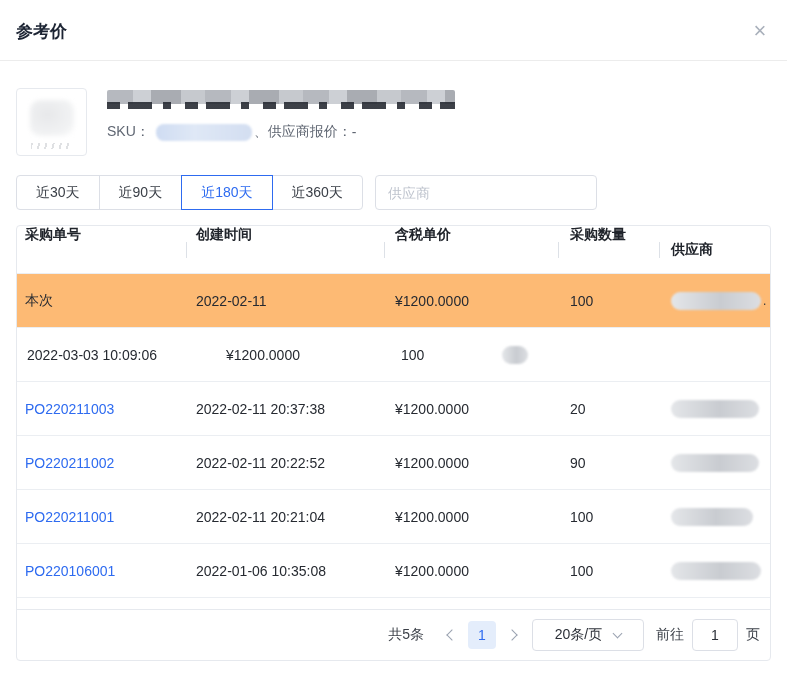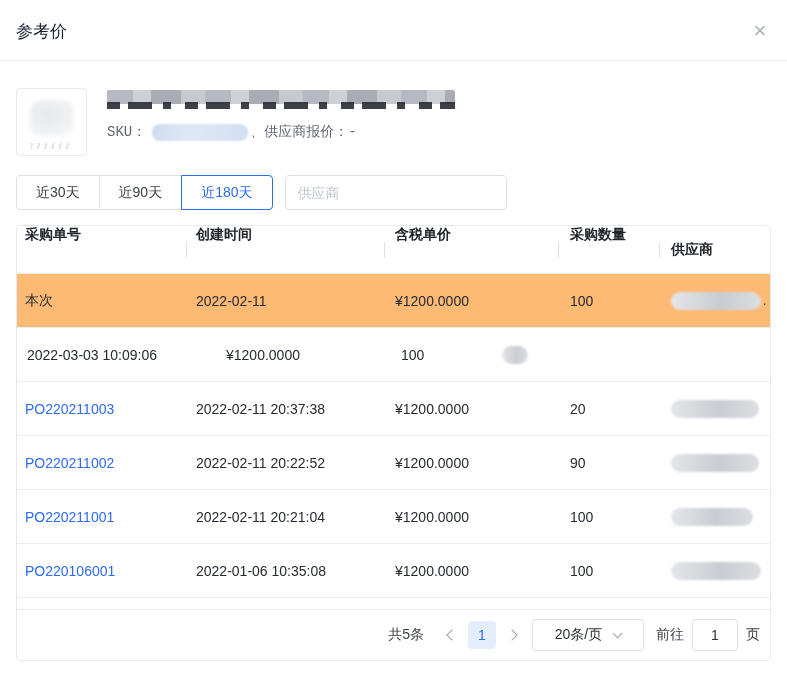--- a/index.html
+++ b/index.html
@@ -1,38 +1,38 @@
 <!DOCTYPE html>
 <html style="--accent: #2e6bf0;"><head>
 <meta charset="utf-8">
 <style>
   * { margin:0; padding:0; box-sizing:border-box; }
   html,body { width:787px; height:674px; background:#fff; overflow:hidden;
     font-family:"Liberation Sans","DejaVu Sans",sans-serif; color:#262a31; }
 
   
   .modal-header { position:relative; height:61px; border-bottom:1px solid #ececec; }
-  .modal-title { position:absolute; left:16px; top:20px; font-size:17px; font-weight:normal; color:#1c2433; }
+  .modal-title { position:absolute; left:16px; top:20px; font-size:17px; font-weight:bold; color:#1c2433; }
   .close-btn { position:absolute; right:14px; top:18px; width:26px; height:26px; border:none; background:none;
     font-size:22px; line-height:24px; color:#a9b0bb; cursor:pointer; }
 
   
   .product-row { display:flex; margin:27px 16px 0 16px; }
   .thumb { width:71px; height:68px; border:1px solid #e6e9ee; border-radius:4px; position:relative; overflow:hidden; background:#fff; flex:none; }
   .thumb-blur { position:absolute; left:13px; top:11px; width:44px; height:36px; border-radius:10px;
     background:radial-gradient(ellipse at 40% 40%, #e7e8ea 0%, #f2f3f4 70%, #fff 100%); filter:blur(2px); }
   .thumb-marks { position:absolute; left:14px; bottom:6px; width:40px; height:6px;
     background:repeating-linear-gradient(105deg, #d7d9dc 0 2px, transparent 2px 7px); opacity:.8; }
   .product-info { margin-left:20px; padding-top:2px; }
   .title-redacted { width:348px; height:21px; position:relative; }
   .title-redacted-bar { position:absolute; left:0; top:0; width:100%; height:14px; border-radius:2px;
     background:repeating-linear-gradient(90deg,#b6b9bf 0 26px,#cdd0d5 26px 44px,#a9acb2 44px 74px,#c6c9ce 74px 98px); filter:blur(.4px); }
   .title-redacted-frag { position:absolute; left:0; top:12px; width:100%; height:7px; opacity:.9;
     background:repeating-linear-gradient(90deg,#272b33 0 13px,transparent 13px 21px,#272b33 21px 45px,transparent 45px 56px,#272b33 56px 64px,transparent 64px 78px); }
-  .sku-line { margin-top:12px; font-size:14px; color:#5f6672; display:flex; align-items:center;font-family:Liberation Mono, monospace; }
+  .sku-line { margin-top:12px; font-size:14px; color:#5f6672; display:flex; align-items:center; }
   .sku-chip { display:inline-block; width:96px; height:17px; margin:0 2px 0 6px; border-radius:8px;
     background:linear-gradient(90deg,#cfdcf2,#dfe8f6 40%,#d3def1); filter:blur(1px); }
 
   
   .filter-row { display:flex; margin:19px 16px 0 16px; align-items:center; }
   .range-group { display:flex; }
   .fbtn { height:35px; padding:0 19px; background:#fff; border:1px solid #dcdfe6; margin-left:-1px;
     font-size:14px; color:#3a3f47; cursor:pointer; font-family:inherit; position:relative; }
   .fbtn:first-child { border-radius:4px 0 0 4px; margin-left:0; }
   .fbtn:last-child { border-radius:0 4px 4px 0; }
@@ -106,20 +106,21 @@
       <span>-</span>
     </div>
   </div>
 </div>
 
 <div class="filter-row">
   <div class="range-group" id="range-group">
       <button class="fbtn">近30天</button>
       <button class="fbtn">近90天</button>
       <button class="fbtn active">近180天</button>
+      <button class="fbtn">近360天</button>
     </div>
   <input class="supplier-input" placeholder="供应商" style="">
 </div>
 
 <div class="table-card">
   <div class="t-header" id="t-header">
       <div class="th c1">采购单号</div>
       <div class="th c2">创建时间</div>
       <div class="th c3">含税单价</div>
       <div class="th c4">采购数量</div>

